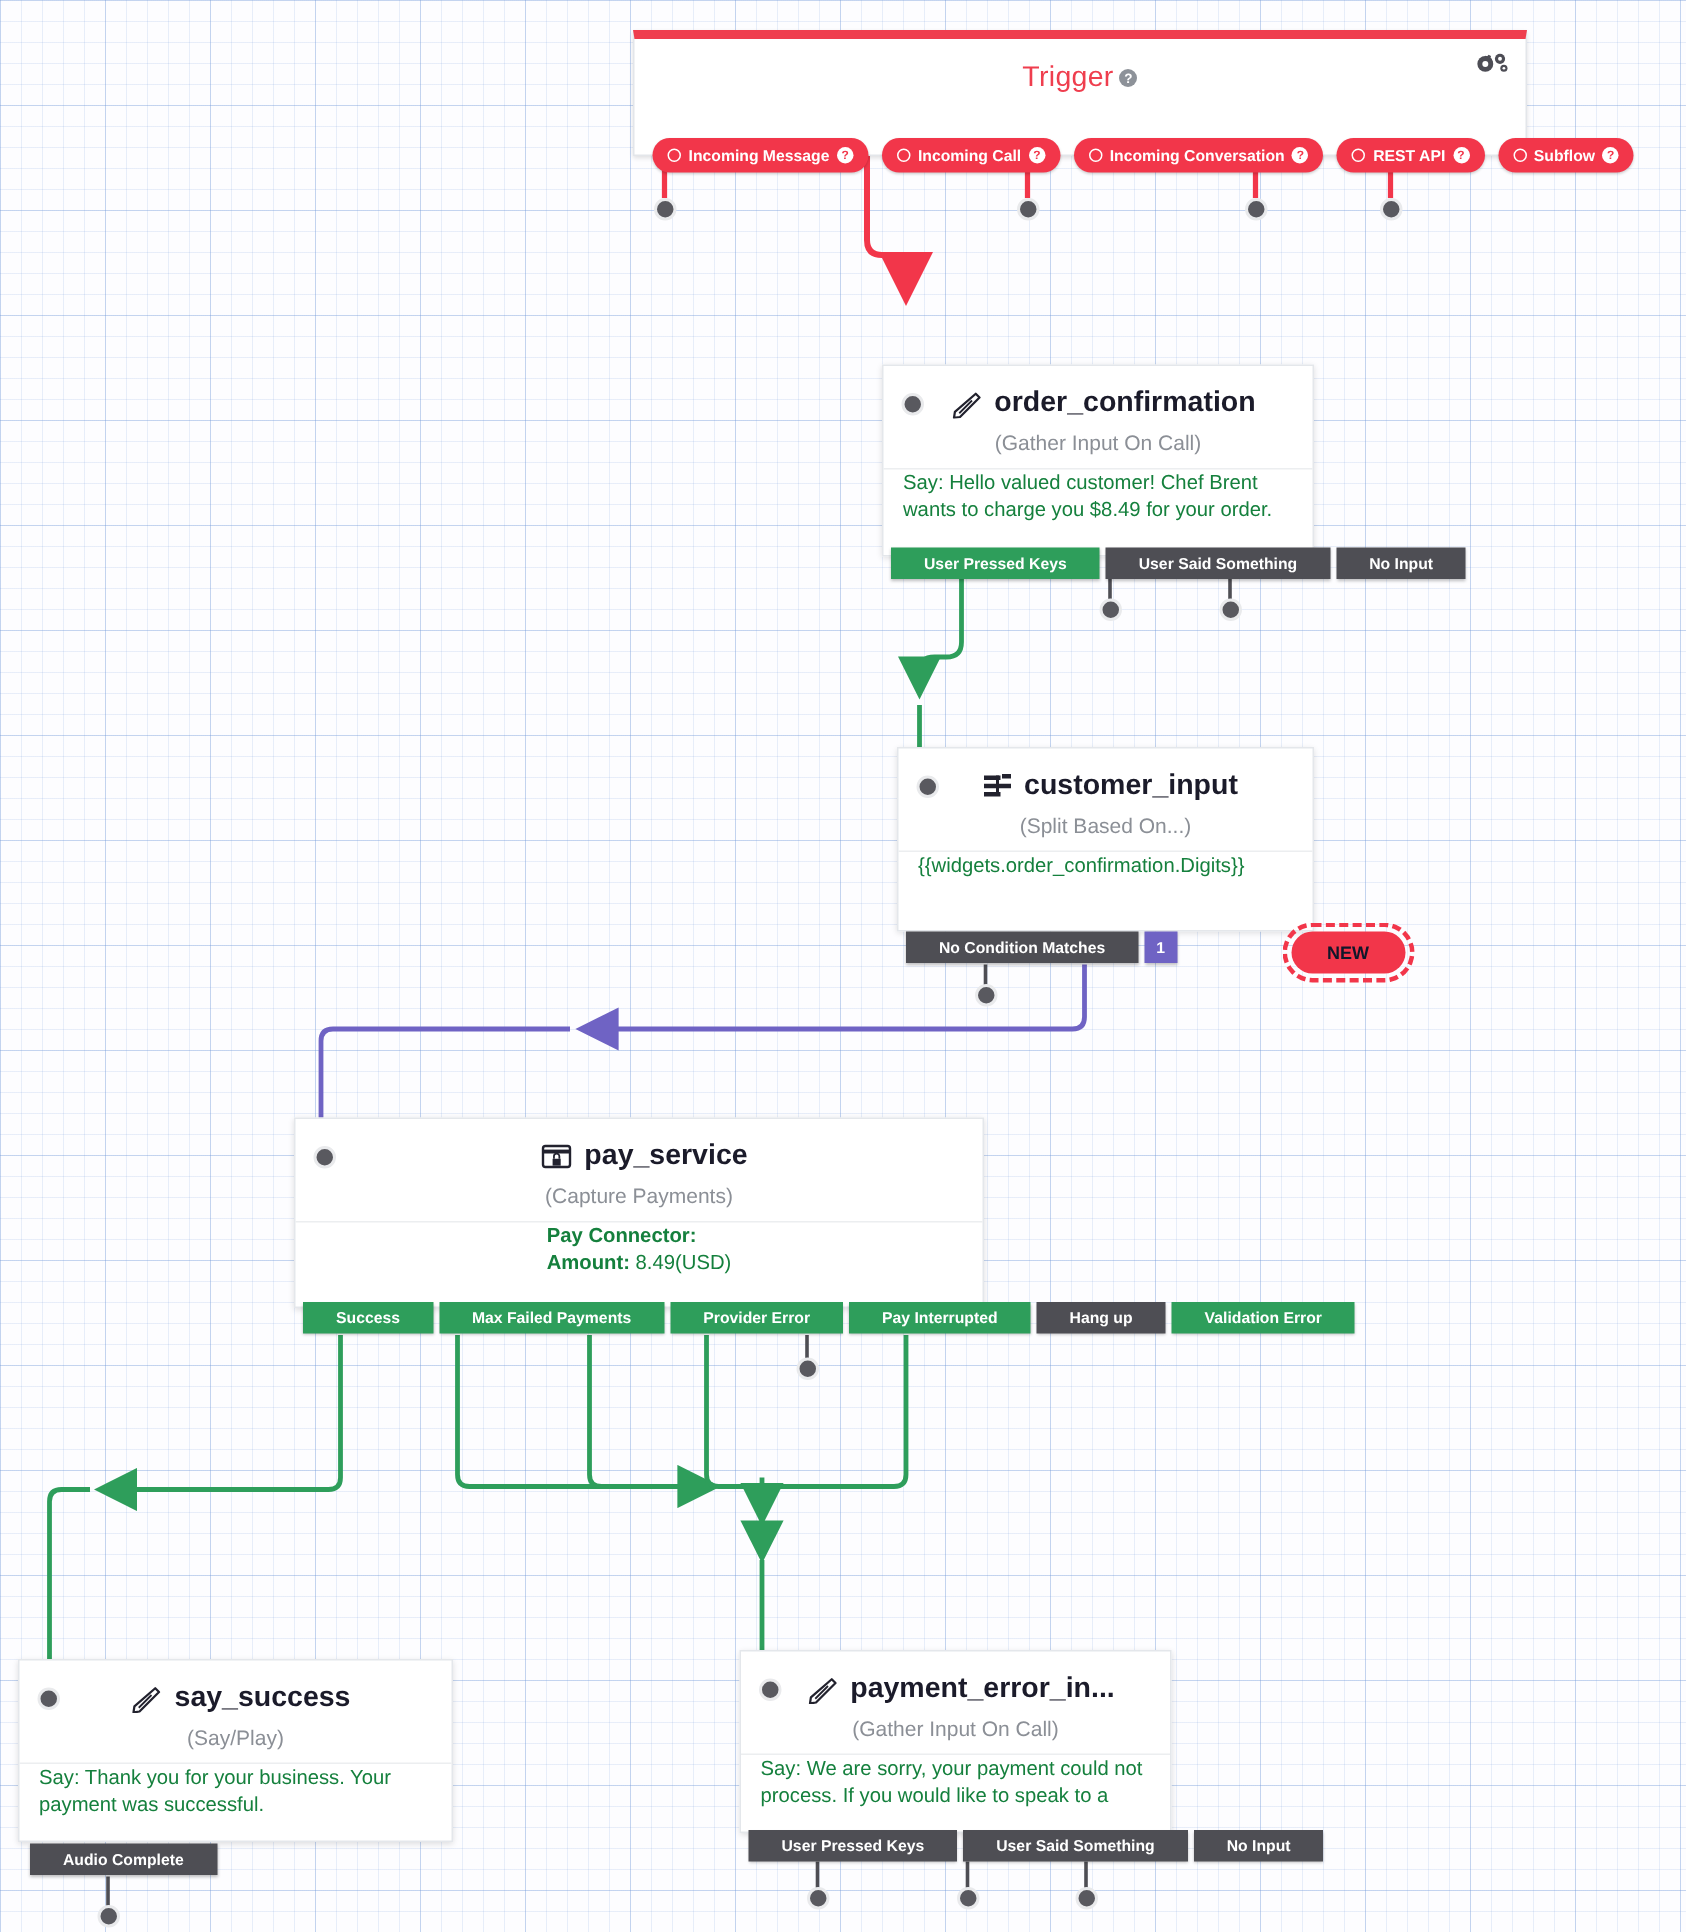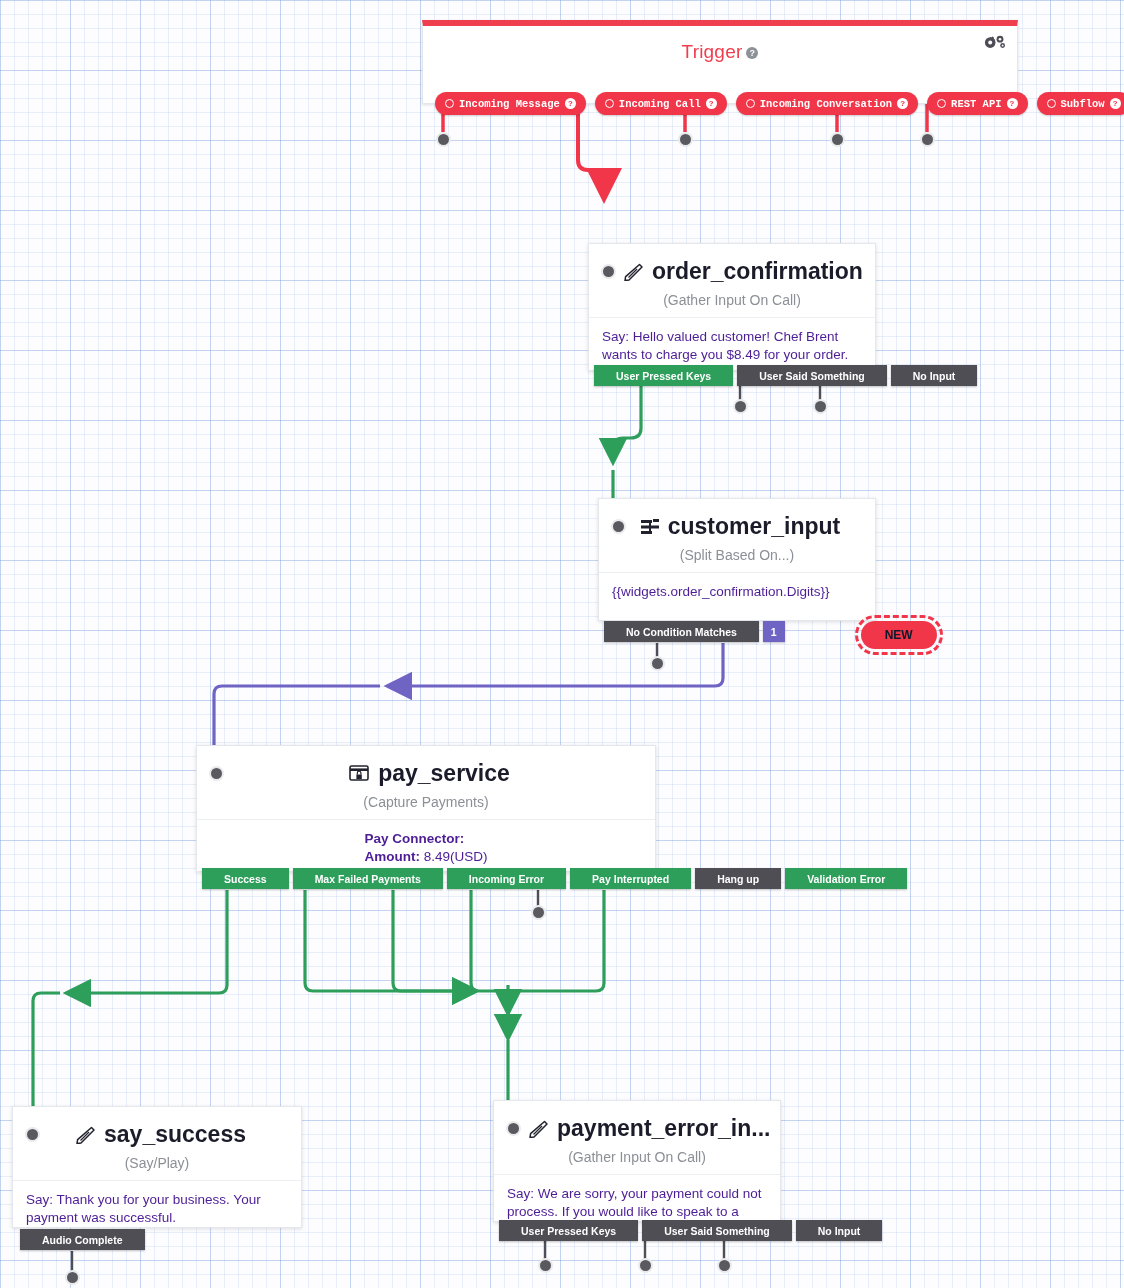--- a/index.html
+++ b/index.html
@@ -36,49 +36,48 @@
   .gear-wrap{ position:absolute; right:10px; top:8px; }
   .trigger-pills{
     position:absolute; left:0; right:0; top:66px; display:flex; gap:9px;
     padding-left:12px;
   }
   .pill{
     background:#f2364a; color:#fff; border-radius:14px; height:23px;
     display:flex; align-items:center; gap:5px; padding:4px 10px;
     font-size:10.5px; font-weight:bold; white-space:nowrap;
     box-shadow:0 1px 2px rgba(0,0,0,.2);
-    font-family:Liberation Mono, monospace;
   }
   .pill .ring{
     width:9px; height:9px; border:1.6px solid #fff; border-radius:50%;
   }
   .pill .qm{
     display:inline-block; width:11px;height:11px;border-radius:50%;
     background:#fff;color:#f2364a;font-size:8px;line-height:11px;text-align:center;
   }
 
   
   .node{
     position:absolute; background:#fff; border:1px solid #e4e7eb;
     box-shadow:0 1px 4px rgba(0,0,0,.13); z-index:3;
   }
   .node-head{ display:flex; align-items:center; padding:14px 12px 0 12px; }
   .in-dot{
     width:15px;height:15px;border-radius:50%;background:#59595f;
     border:2.5px solid #e9eaec; flex:0 0 auto; margin-right:6px;
   }
   .node-title{
-    flex:1; text-align:center; font-size:23px; font-weight:bold; color:#1b1b2a;
+    flex:1; text-align:center; font-size:19px; font-weight:bold; color:#1b1b2a;
     display:flex; align-items:center; justify-content:center; gap:8px;
     margin-right:15px; white-space:nowrap;
   }
   .node-sub{ text-align:center; font-size:14px; color:#8b8f96; padding:7px 0 9px; }
   .node-body{
-    border-top:1px solid #eceef0; padding:10px 13px 12px 13px;
-    font-size:13.5px; color:#4c1d95; line-height:18px;
+    border-top:1px solid #eceef0; padding:0 13px 12px 13px;
+    font-size:13.5px; color:#15803d; line-height:18px;
   }
   .node-body.center{ text-align:center; }
   .kv b{ font-weight:bold; }
 
   
   .outs{ position:absolute; display:flex; gap:4px; z-index:4; }
   .chip{
     height:21px; padding:0 22px; display:flex; align-items:center;
     font-size:10.5px; color:#fff; font-weight:bold; white-space:nowrap;
     background:#4e4e54; box-shadow:0 1px 2px rgba(0,0,0,.25);
@@ -279,21 +278,21 @@
         <div style="display:inline-block;text-align:left;">
           <div><b>Pay Connector:</b> <span></span></div>
           <div><b>Amount:</b> <span>8.49(USD)</span></div>
         </div>
       </div>
     </div>
   </div>
   <div class="outs" style="left:202px;top:868px;">
     <div class="chip green">Success</div>
     <div class="chip green">Max Failed Payments</div>
-    <div class="chip green">Incoming Error</div>
+    <div class="chip green">Provider Error</div>
     <div class="chip green">Pay Interrupted</div>
     <div class="chip">Hang up</div>
     <div class="chip green">Validation Error</div>
   </div>
   <div class="endpoint" style="left:531px;top:905px;"></div>
 
   <div class="node" style="left:12px;top:1106px;width:290px;height:122px;">
     <div class="node-head">
       <span class="in-dot"></span>
       <span class="node-title">

